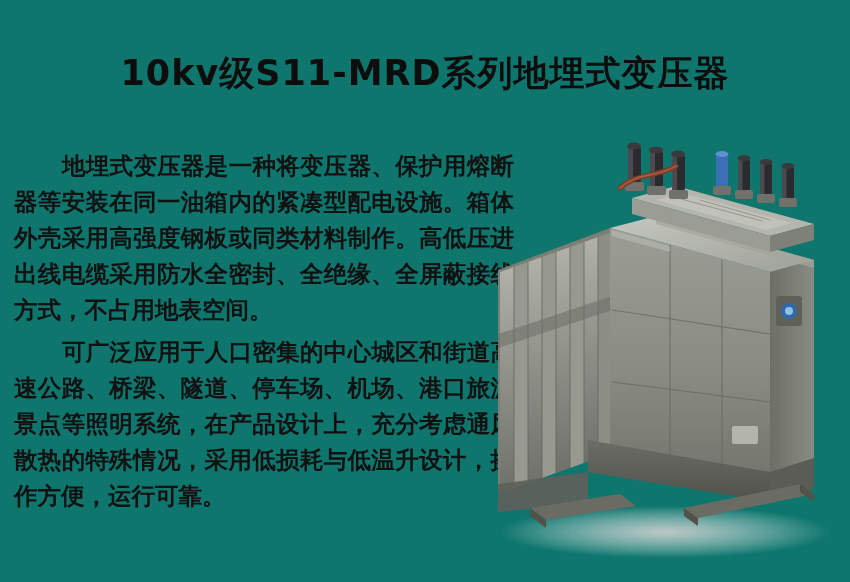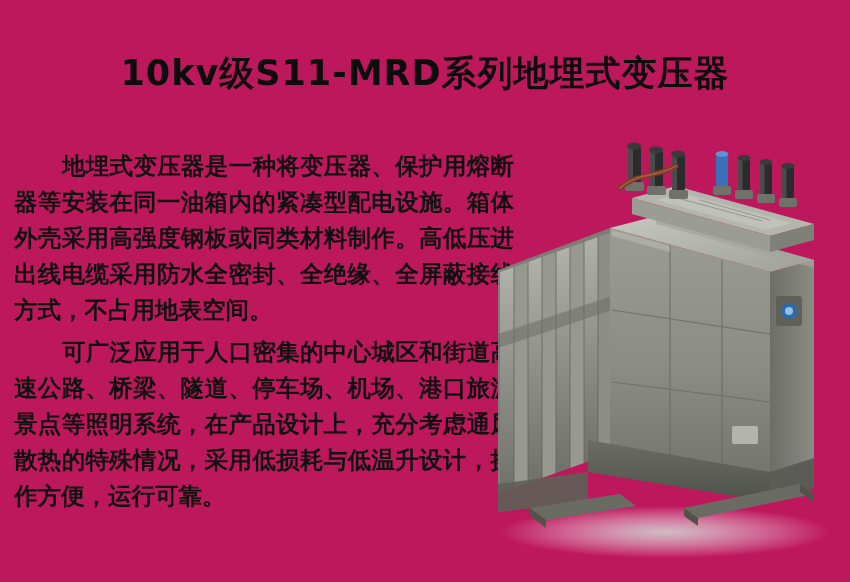--- a/index.html
+++ b/index.html
@@ -8,21 +8,21 @@
     width: 850px;
     height: 582px;
     font-family: "DejaVu Sans", "Liberation Sans", sans-serif;
     background: #ffffff;
     overflow: hidden;
   }
   .page {
     position: relative;
     width: 850px;
     height: 582px;
-    background: #be185d;
+    background: #0f766e;
     overflow: hidden;
   }
 
   
   .title {
     position: absolute;
     left: 0;
     top: 50px;
     width: 850px;
     text-align: center;

